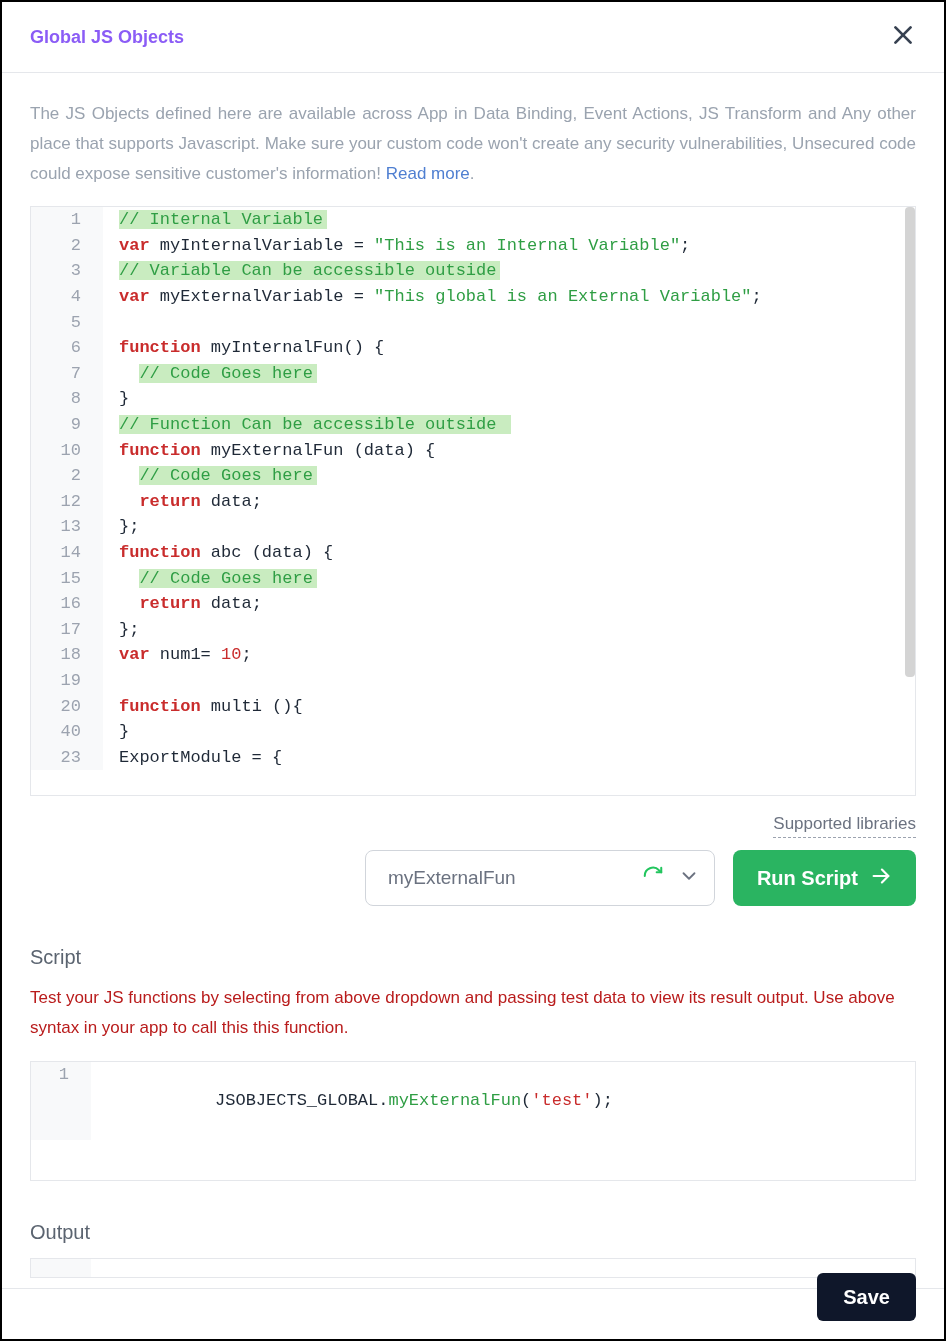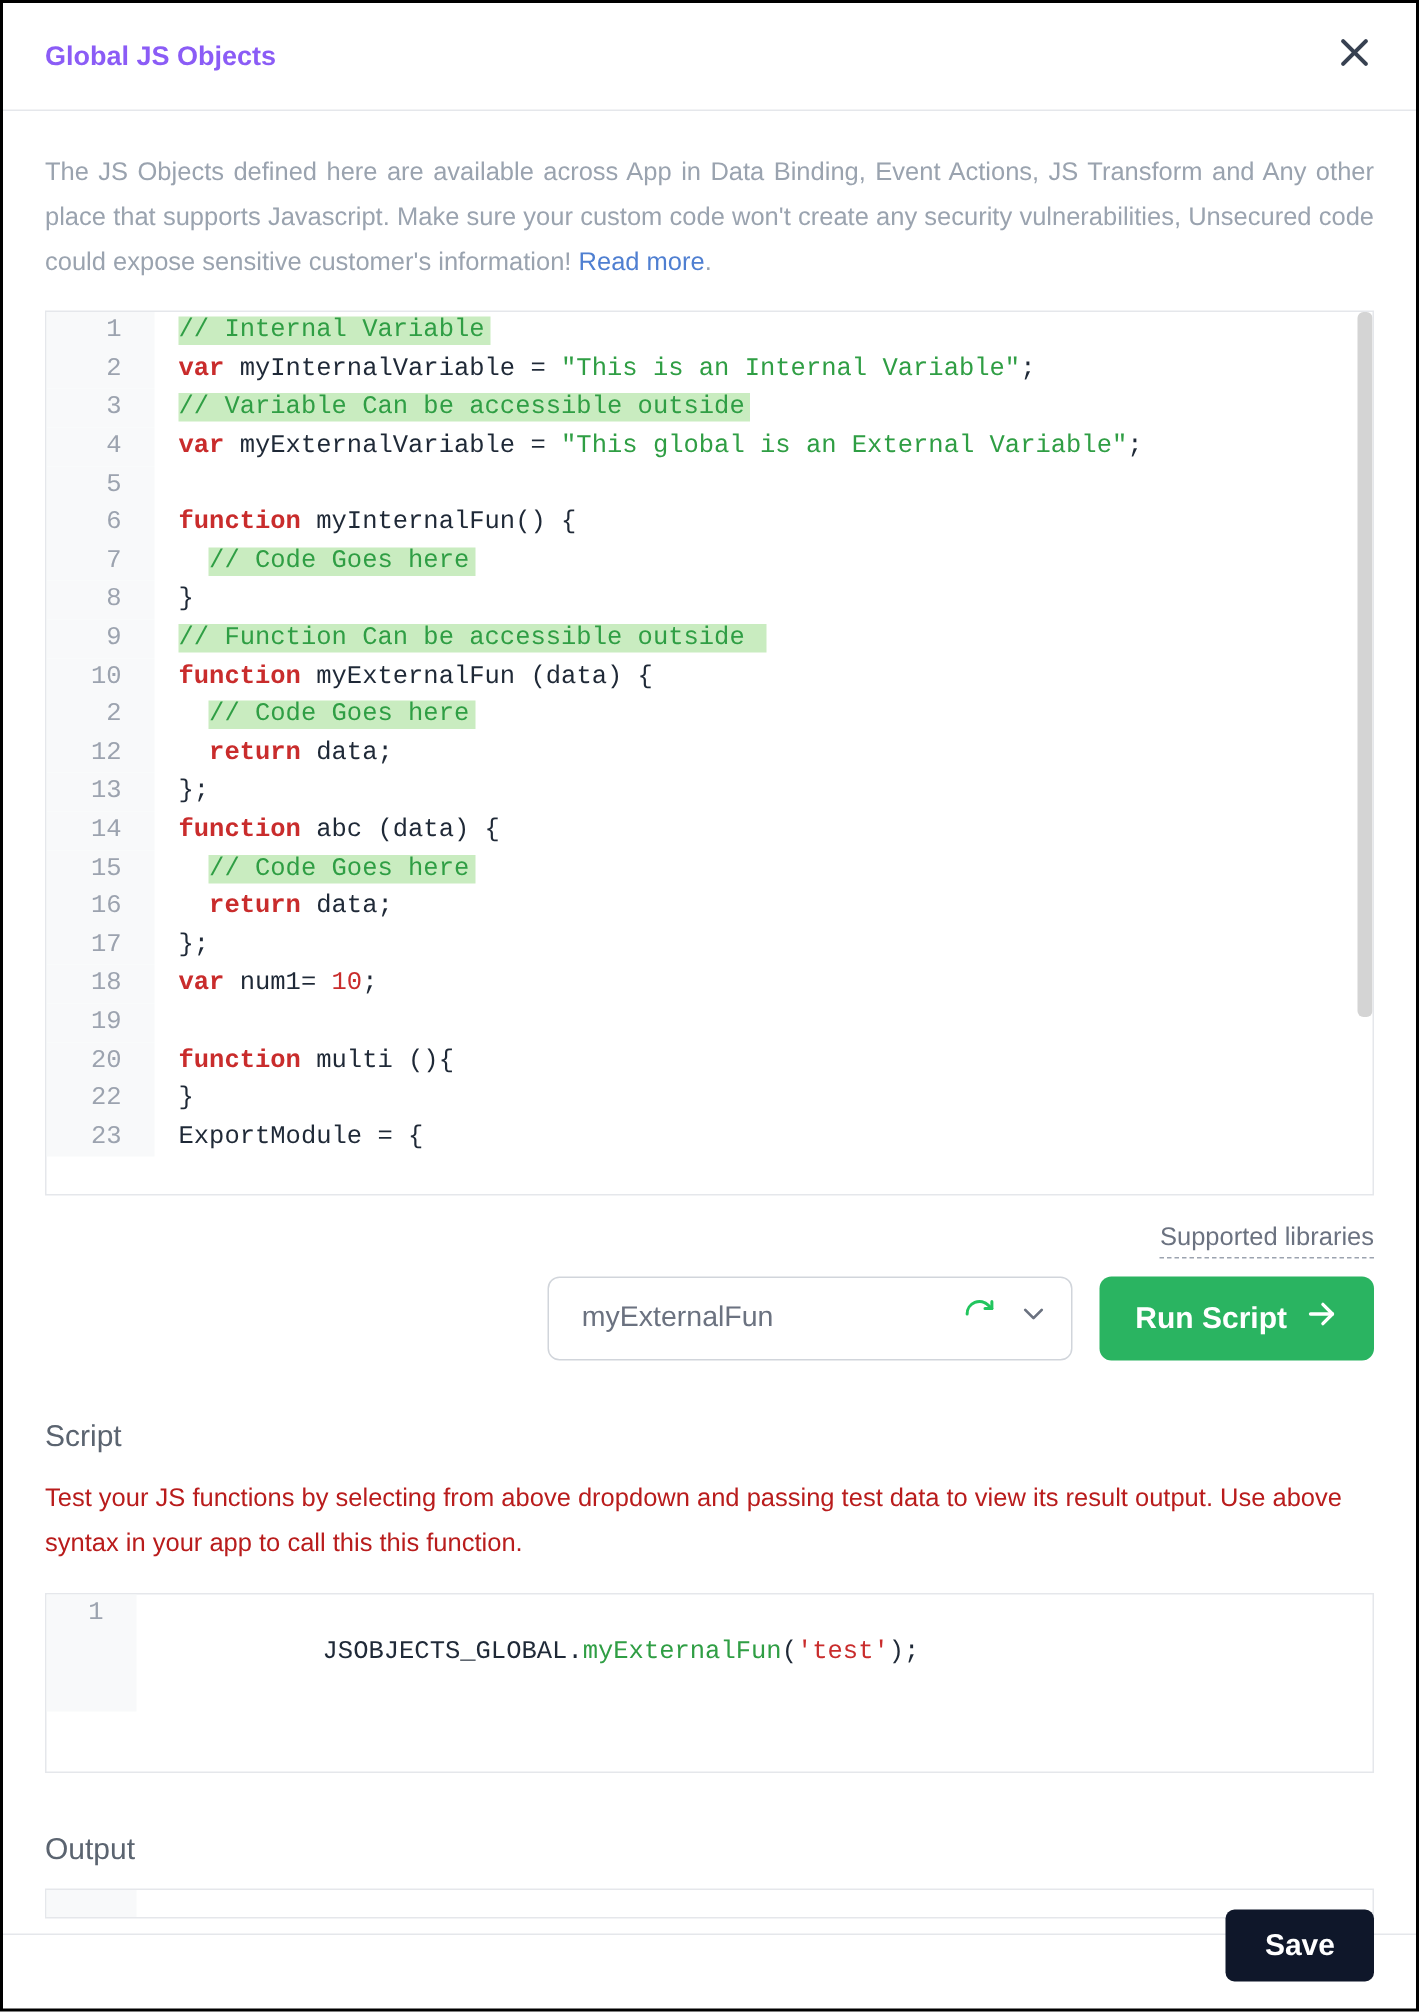--- a/index.html
+++ b/index.html
@@ -230,21 +230,21 @@
         </div>
       <div class="line">
           <div class="gutter">19</div>
           <div class="code"><span></span></div>
         </div>
       <div class="line">
           <div class="gutter">20</div>
           <div class="code"><span class="tok-kw">function</span><span class="tok-fn"> multi </span><span>(){</span></div>
         </div>
       <div class="line">
-          <div class="gutter">22</div>
+          <div class="gutter">40</div>
           <div class="code"><span>}</span></div>
         </div>
       <div class="line">
           <div class="gutter">23</div>
           <div class="code"><span>ExportModule = {</span></div>
         </div>
     </div>
   </div>
 
   <div class="supported">

